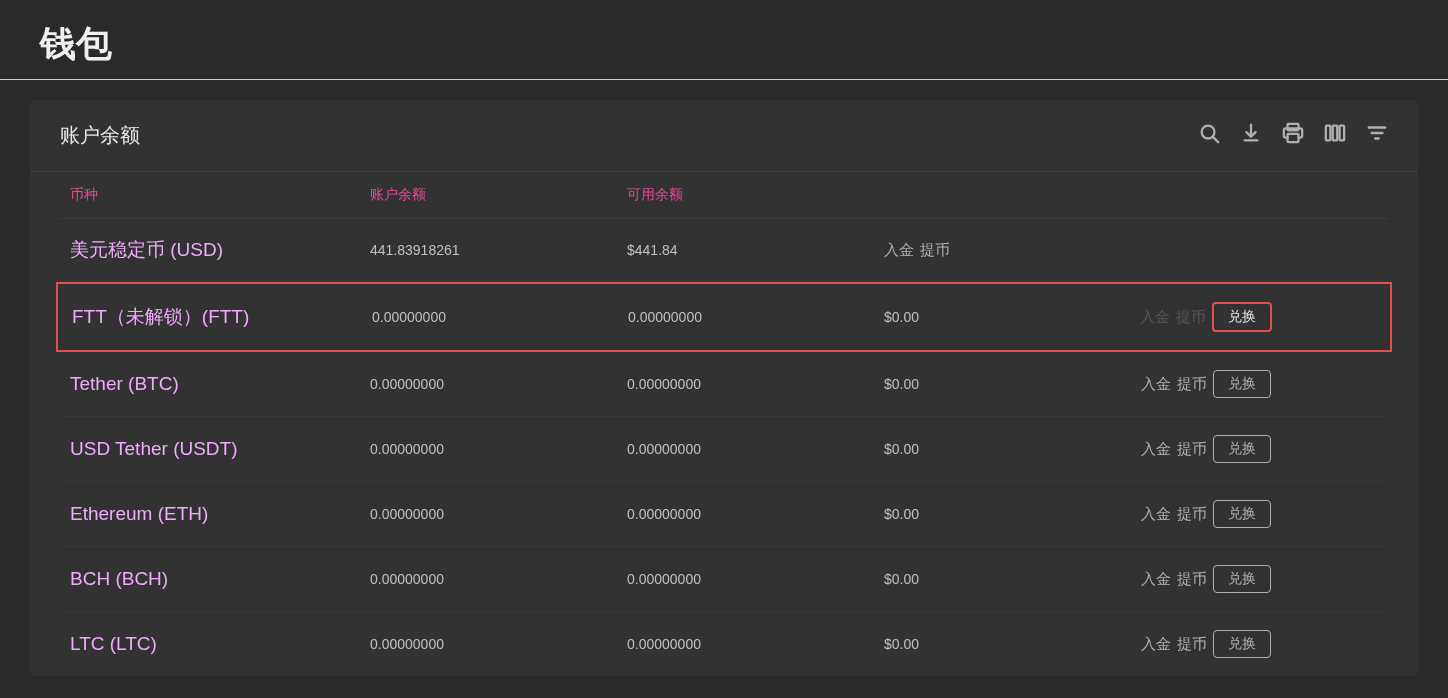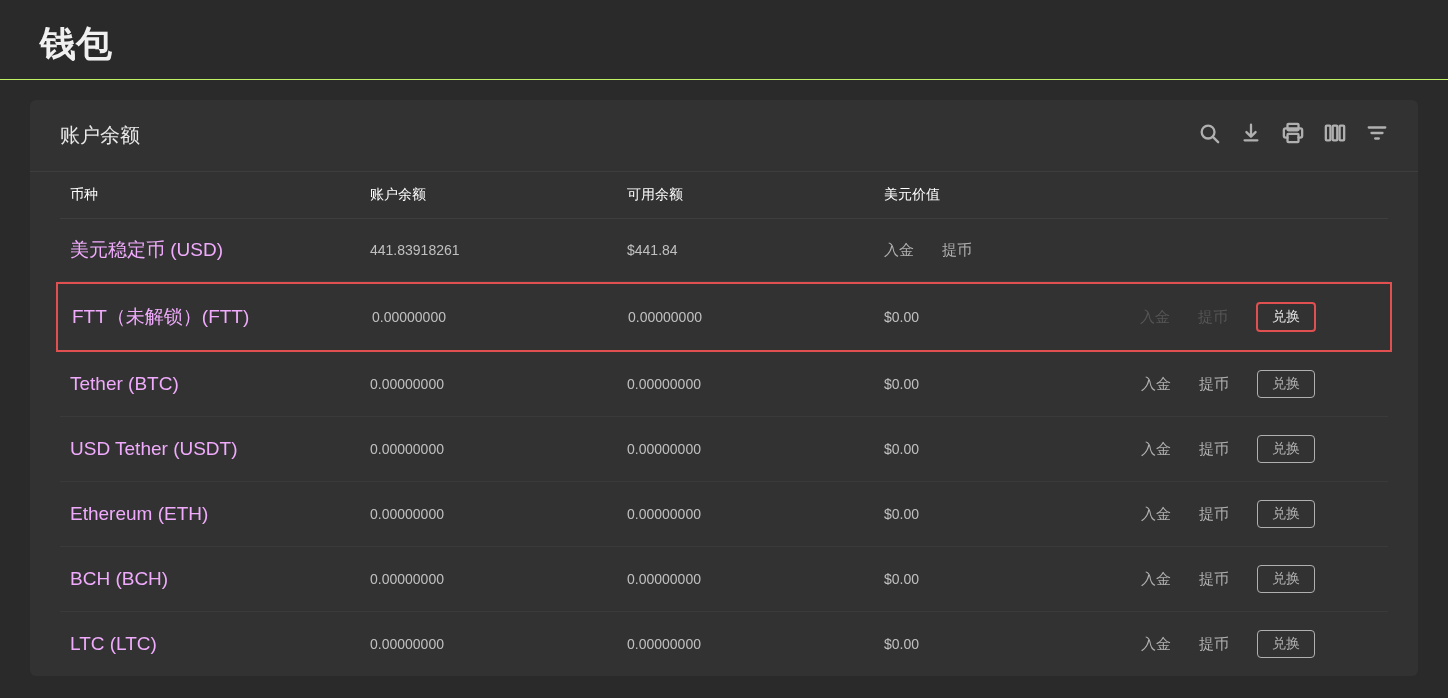--- a/index.html
+++ b/index.html
@@ -63,21 +63,21 @@
 
     .table-container {
       padding: 0 30px;
     }
 
     .table-header-row {
       display: grid;
       grid-template-columns: 300px 1fr 1fr 1fr 1fr;
       padding: 14px 0;
       border-bottom: 1px solid #3e3e3e;
-      color: #ffffff;
+      color: #ec4899;
       font-size: 14px;
     }
 
     .table-header-row .col {
       padding: 0 10px;
     }
 
     .table-row {
       display: grid;
       grid-template-columns: 300px 1fr 1fr 1fr 1fr;
@@ -91,21 +91,21 @@
       border-bottom: none;
     }
 
     .col {
       padding: 0 10px;
     }
 
     .col-actions {
       display: flex;
       align-items: center;
-      gap: 28px;
+      gap: 6px;
       padding: 0 10px;
       text-align: right;
     }
 
     .action-btn {
       color: #b0b0b0;
       cursor: pointer;
       font-size: 15px;
     }
 
@@ -203,21 +203,20 @@
       </span>
     </div>
   </div>
 
   <div class="table-container">
 
     <div class="table-header-row">
       <div class="col">币种</div>
       <div class="col">账户余额</div>
       <div class="col">可用余额</div>
-      <div class="col">美元价值</div>
       <div class="col"></div>
     </div>
 
     <div id="table-body">
         <div class="table-row">
           <div class="col currency-name">美元稳定币 (USD)</div>
           <div class="col num-value">441.83918261</div>
           <div class="col usd-value">$441.84</div>
           <div class="col-actions">
             <span class="action-btn">入金</span>

